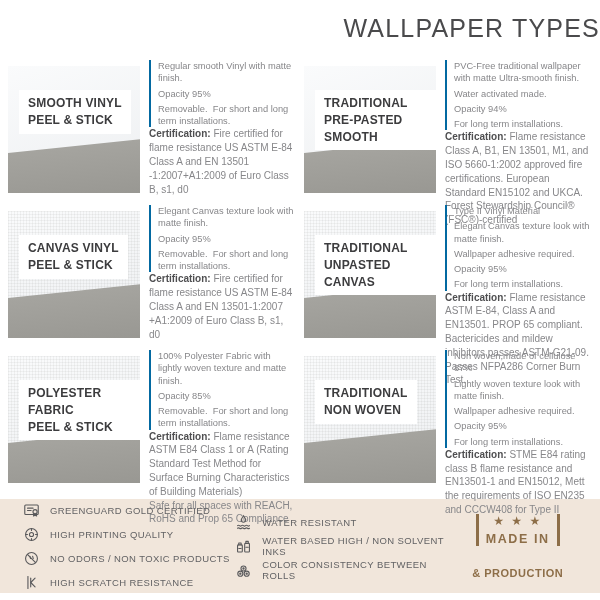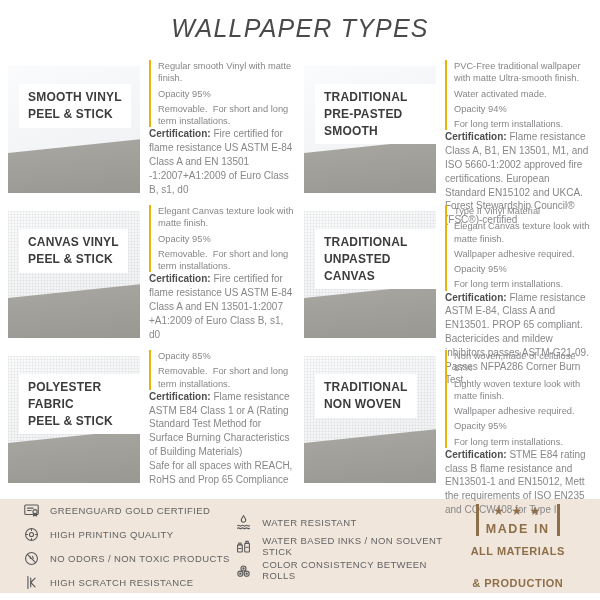--- a/index.html
+++ b/index.html
@@ -3,21 +3,21 @@
 <meta charset="utf-8">
 <style>
   * { box-sizing: border-box; }
   html,body { margin:0; padding:0; }
   body {
     width:600px; height:600px;
     background:#ffffff;
     font-family:"Liberation Sans", sans-serif;
     overflow:hidden;
   }
-  .header { height:57px; display:flex; align-items:center; justify-content:center;font-style:italic; }
+  .header { height:57px; display:flex; align-items:center; justify-content:flex-end; }
   .page-title { font-size:25px; color:#4a4a4c; letter-spacing:1.2px; font-weight:400; }
 
   .grid {
     display:grid;
     grid-template-columns:290px 290px;
     grid-auto-rows:138px;
     column-gap:6px; row-gap:7px;
     padding:2px 4px 0 8px;
   }
   .panel { display:flex; }
@@ -31,28 +31,28 @@
     background-image:
       repeating-linear-gradient(0deg, rgba(120,120,115,.08) 0 1px, transparent 1px 3px),
       repeating-linear-gradient(90deg, rgba(120,120,115,.08) 0 1px, transparent 1px 3px);
   }
   .floor {
     position:absolute; top:80px; left:-25px; width:190px; height:100px;
     background:linear-gradient(180deg,#a5a49f 0%,#8e8d88 100%);
     transform:rotate(-6deg);
   }
   .p-label {
-    position:absolute; top:18px; left:11px;
+    position:absolute; top:24px; left:11px;
     background:#ffffff; padding:5px 9px;
     font-size:12px; font-weight:bold; color:#3c3c3e;
     line-height:1.4; letter-spacing:0.2px;
   }
   .p-text { margin-left:9px; width:145px; padding-top:1px; }
   .desc {
-    border-left:2px solid #eab308; padding-left:7px;
+    border-left:2px solid #0369a1; padding-left:7px;
     color:#87878a; font-size:9.3px; line-height:1.32;
   }
   .desc-line { margin-bottom:3px; white-space:pre-wrap; }
   .desc-line:last-child { margin-bottom:0; }
   .cert {
     font-size:10px; line-height:1.38;
     color:#87878a; white-space:pre-line;
   }
   .cert b { color:#4f4f51; font-weight:bold; }
 
@@ -169,20 +169,21 @@
   <div class="panel">
     <div class="p-img fabric">
       <div class="floor"></div>
       <div class="p-label">
         <div>POLYESTER FABRIC</div>
         <div>PEEL &amp; STICK</div>
       </div>
     </div>
     <div class="p-text">
       <div class="desc">
+          <div class="desc-line">100% Polyester Fabric with lightly woven texture and matte finish.</div>
           <div class="desc-line">Opacity 85%</div>
           <div class="desc-line">Removable.  For short and long term installations.</div>
         </div>
       <div class="cert"><b>Certification:</b> <span>Flame resistance ASTM E84 Class 1 or A (Rating Standard Test Method for Surface Burning Characteristics of Building Materials)
 Safe for all spaces with REACH, RoHS and Prop 65 Compliance</span></div>
     </div>
   </div>
 
   <div class="panel">
     <div class="p-img fabric">
@@ -266,21 +267,21 @@
     <div class="f-item">
       <span class="f-icon">
         <svg viewBox="0 0 24 24" fill="none" stroke="currentColor" stroke-width="1.4" stroke-linecap="round" stroke-linejoin="round">
             <rect x="4.5" y="10" width="6" height="9" rx="1"></rect>
             <path d="M6 10V7.5h3V10"></path>
             <rect x="13.5" y="8" width="6" height="11" rx="1"></rect>
             <path d="M15 8V5.5h3V8"></path>
             <path d="M6 14.5h3M15 13h3"></path>
           </svg>
       </span>
-      <span class="f-label">WATER BASED INKS / NON SOLVENT STICK</span>
+      <span class="f-label">WATER BASED HIGH / NON SOLVENT INKS</span>
     </div>
     <div class="f-item">
       <span class="f-icon">
         <svg viewBox="0 0 24 24" fill="none" stroke="currentColor" stroke-width="1.4">
             <circle cx="8" cy="16" r="3.2"></circle>
             <circle cx="16" cy="16" r="3.2"></circle>
             <circle cx="12" cy="9.5" r="3.2"></circle>
             <circle cx="8" cy="16" r="0.8"></circle>
             <circle cx="16" cy="16" r="0.8"></circle>
             <circle cx="12" cy="9.5" r="0.8"></circle>
@@ -288,17 +289,16 @@
       </span>
       <span class="f-label">COLOR CONSISTENCY BETWEEN ROLLS</span>
     </div>
   </div>
 
   <div class="badge">
     <div class="usa-core">
       <div class="usa-stars">★ ★ ★</div>
       <div class="usa-madein">MADE IN</div>
     </div>
-    <div class="usa-sub1">ALL MATERIALS</div>
     <div class="usa-sub2">&amp; PRODUCTION</div>
   </div>
 
 </div>
 
 </body></html>

